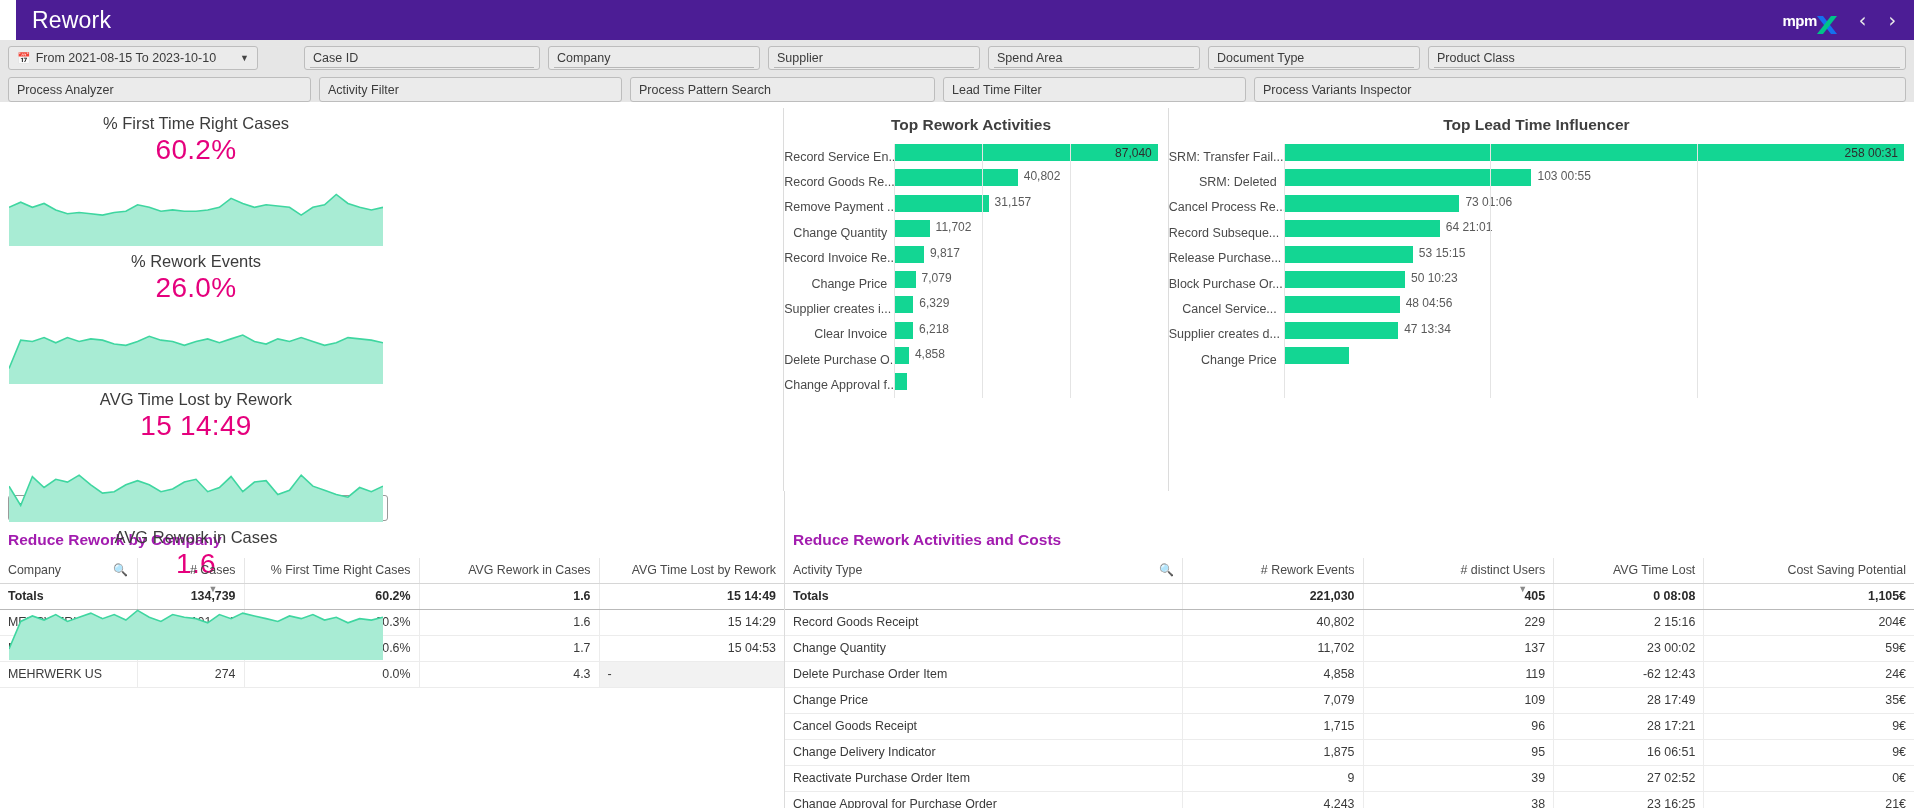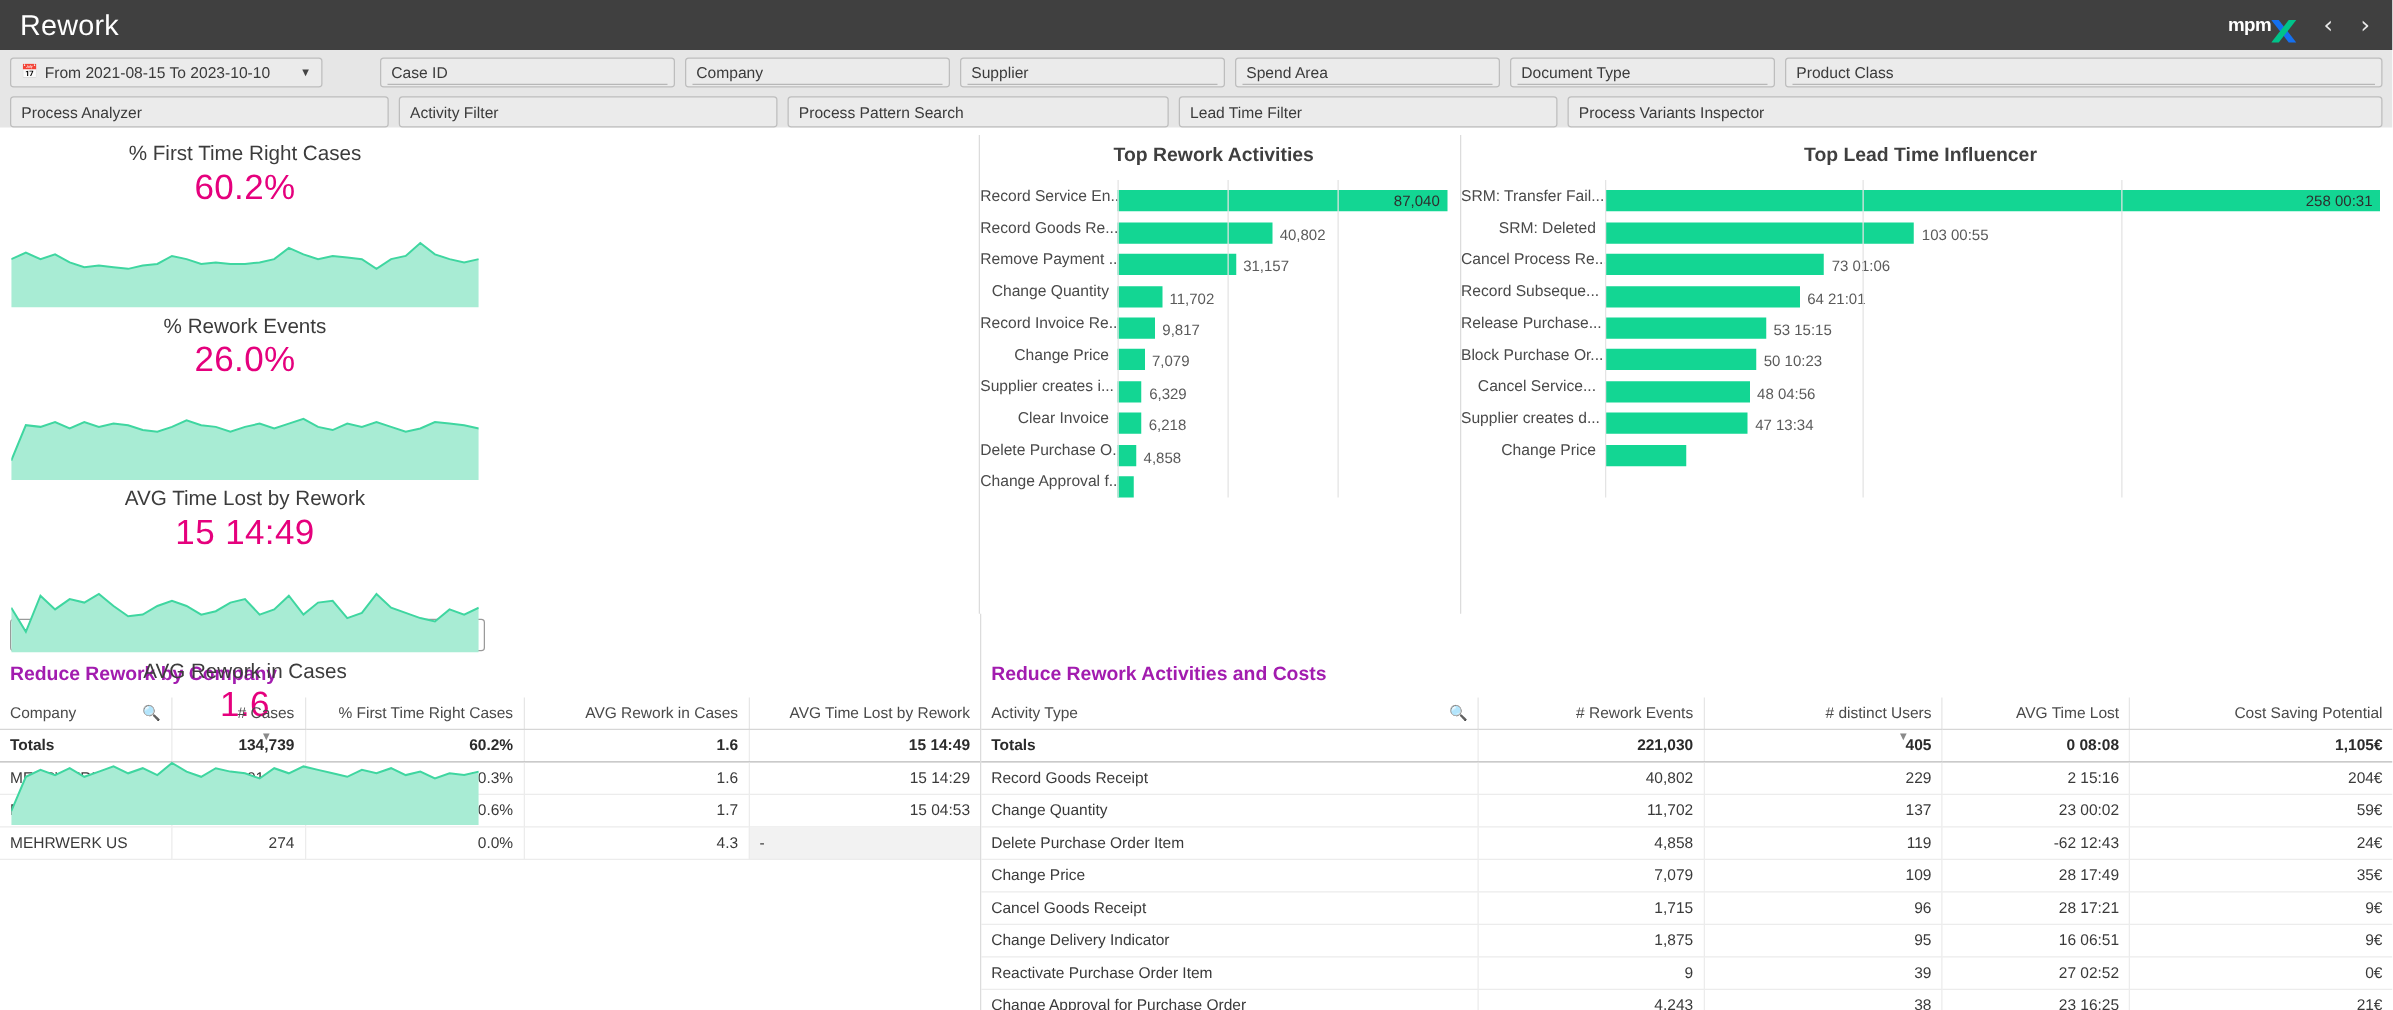--- a/index.html
+++ b/index.html
@@ -5,23 +5,24 @@
   * { box-sizing: border-box; margin: 0; padding: 0; }
   html, body {
     width: 1914px; height: 808px;
     font-family: "Liberation Sans", sans-serif;
     background: #ffffff;
     overflow: hidden;
   }
 
   
   .topbar {
-    height: 40px; background: #404040;
+    height: 40px; background: #4c1d95;
     display: flex; align-items: center; justify-content: space-between;
     padding: 0 18px 0 16px;
+    margin-left: 16px;
   }
   .topbar-title { color: #ffffff; font-size: 23px; font-weight: 400; letter-spacing: .2px; }
   .topbar-right { display: flex; align-items: center; gap: 22px; }
   .logo { font-size: 15px; font-weight: 700; letter-spacing: -0.5px; display: flex; align-items: center; }
   .logo .mpm { color: #ffffff; }
   .logo .x-wrap { position: relative; width: 20px; height: 22px; display: inline-block; }
   .nav-arrow { color: #e9e9e9; font-size: 19px; line-height: 1; cursor: pointer; font-family: "DejaVu Sans", sans-serif; }
 
   
   .filterbar {
@@ -70,21 +71,21 @@
   .chart-panel.right { width: 746px; }
   .chart-title { font-size: 15.5px; font-weight: bold; color: #3f3f3f; text-align: center; margin-bottom: 10px; }
   .chart-body { position: relative; }
   .bar-row { display: flex; align-items: center; height: 25.4px; }
   .bar-label {
     font-size: 12.5px; color: #4a4a4a; text-align: right;
     padding-right: 7px; white-space: nowrap; overflow: hidden; flex: none;
   }
   .chart-panel .bar-label { width: 110px; }
   .chart-panel.right .bar-label { width: 115px; }
-  .bar-track { flex: 1; display: flex; align-items: flex-end; position: relative; height: 100%; }
+  .bar-track { flex: 1; display: flex; align-items: flex-start; position: relative; height: 100%; }
   .bar {
     background: #13d693; height: 17px; position: relative; display: flex;
     align-items: center; justify-content: flex-end;
   }
   .bar-val-in { font-size: 12px; color: #2e2e2e; padding-right: 6px; }
   .bar-val-out { font-size: 12px; color: #5a5a5a; padding-left: 6px; white-space: nowrap; }
   .gridline { position: absolute; top: 0; bottom: 0; width: 1px; background: #e4e4e4; }
 
   
   .vdivider { width: 1px; background: #dcdcdc; }

